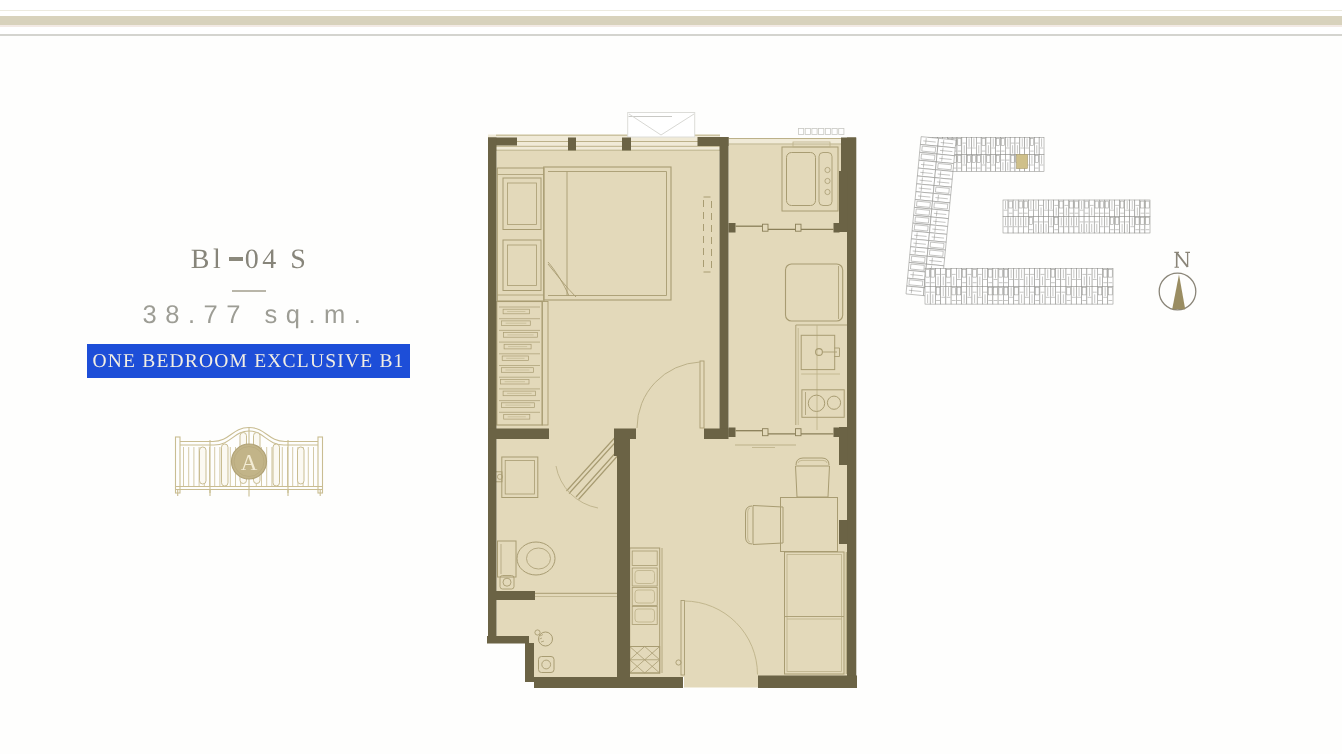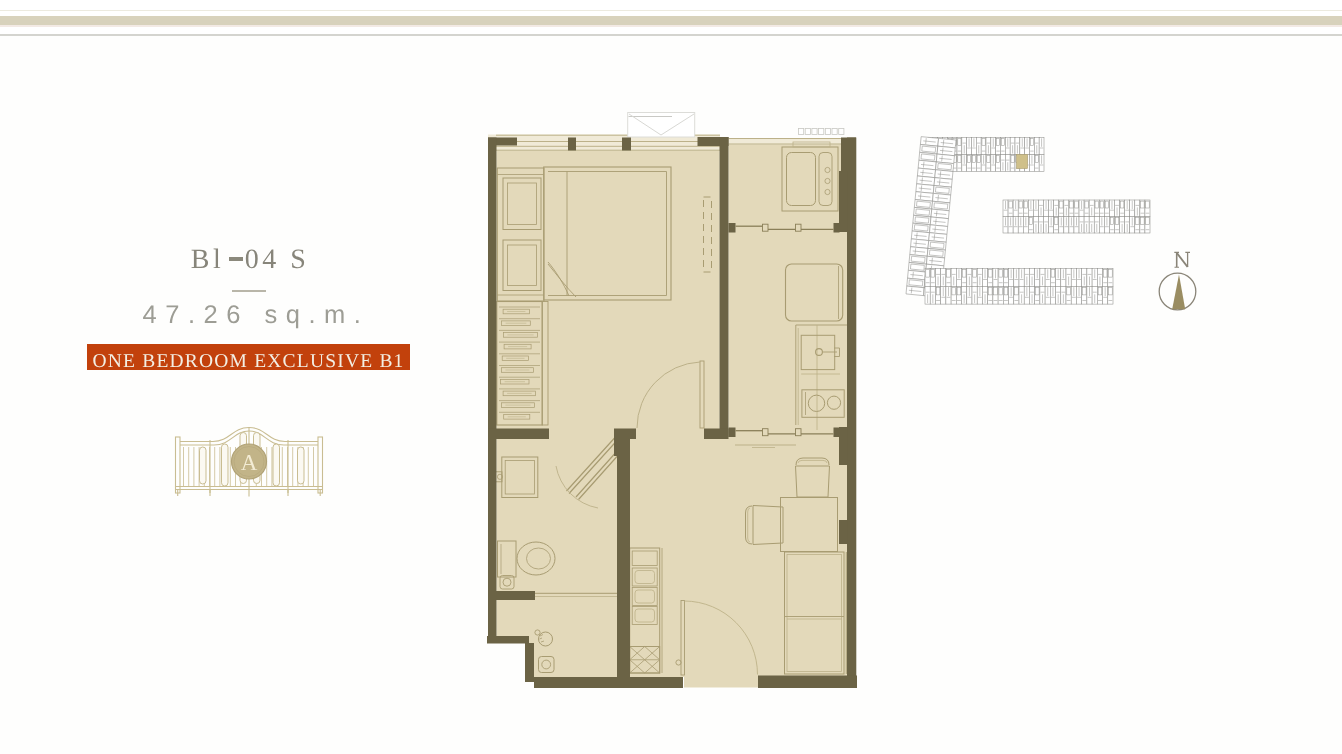--- a/index.html
+++ b/index.html
@@ -12,22 +12,22 @@
   <div class="abs" style="left:0;top:0;width:1342px;height:34px;background:#ffffff;"></div>
   <div class="abs" style="left:0;top:9.5px;width:1342px;height:1.5px;background:#eceadf;"></div>
   <div class="abs" style="left:0;top:15.5px;width:1342px;height:9.5px;background:#d8d2bc;"></div>
   <div class="abs" style="left:0;top:25px;width:1342px;height:1.5px;background:#f3eae4;"></div>
   <div class="abs" style="left:0;top:34px;width:1342px;height:1.8px;background:#d4d4cf;"></div>
 
   <div class="abs" style="left:60px;top:243px;width:380px;text-align:center;color:#87857a;
        font-family:'Liberation Serif',serif;font-size:28px;letter-spacing:3.5px;transform:rotate(0.03deg);opacity:0.999;">B<span style="letter-spacing:6px;">l</span><span style="display:inline-block;width:14px;height:3.6px;background:#8b897c;margin:0 2px;vertical-align:7px;"></span>04 S</div>
   <div class="abs" style="left:232px;top:290px;width:34px;height:2px;background:#b9b6a9;"></div>
   <div class="abs" style="left:66px;top:300px;width:380px;text-align:center;color:#9d9d95;
-       font-size:25.5px;letter-spacing:8.5px;transform:rotate(0.03deg);opacity:0.999;">47.26 sq.m.</div>
-  <div class="abs" style="left:87px;top:344px;width:323px;height:26px;background:#c2410c;
+       font-size:25.5px;letter-spacing:8.5px;transform:rotate(0.03deg);opacity:0.999;">38.77 sq.m.</div>
+  <div class="abs" style="left:87px;top:344px;width:323px;height:34px;background:#1d4ed8;
        color:#f3efe4;font-family:'Liberation Serif',serif;font-size:19.5px;letter-spacing:1.2px;white-space:nowrap;
        text-align:center;line-height:34px;transform:rotate(0.03deg);opacity:0.999;">ONE BEDROOM EXCLUSIVE B1</div>
 
   <svg class="abs" style="left:0;top:0;" width="1342" height="754" viewBox="0 0 1342 754">
     <rect x="496.5" y="145" width="223" height="294" fill="#e3d9ba"></rect>
 <rect x="728.5" y="144" width="119" height="88" fill="#e3d9ba"></rect>
 <rect x="728.5" y="232" width="119" height="205" fill="#e3d9ba"></rect>
 <rect x="630" y="437" width="217" height="240" fill="#e3d9ba"></rect>
 <rect x="496.5" y="439" width="120.5" height="152" fill="#e3d9ba"></rect>
 <rect x="496.5" y="600" width="120.5" height="36" fill="#e3d9ba"></rect>

